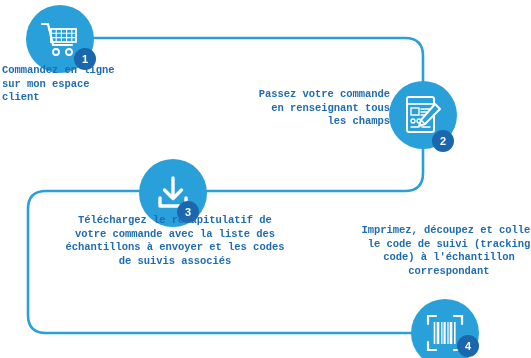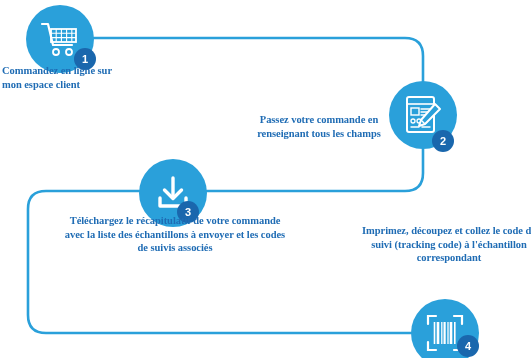--- a/index.html
+++ b/index.html
@@ -52,24 +52,24 @@
     line-height: 1;
     font-family: "Liberation Sans", sans-serif;
   }
   .caption {
     position: absolute;
     color: #1f6cb4;
     font-size: 10.5px;
     font-weight: bold;
     line-height: 13.5px;
     letter-spacing: -0.05px;
-    font-family: Liberation Serif, serif;
+    font-family: Liberation Mono, monospace;
   }
   .caption.center { text-align: center; }
-  .caption.right  { text-align: center; margin-top: 25px; }
+  .caption.right  { text-align: right; }
 
   
   #node-1 { left: 26px;  top: 5px;   }
   #node-2 { left: 389px; top: 81px;  }
   #node-3 { left: 139px; top: 159px; }
   #node-4 { left: 411px; top: 299px; }
 
   #badge-1 { left: 74px;  top: 48px;  }
   #badge-2 { left: 432px; top: 130px; }
   #badge-3 { left: 177px; top: 201px; }

